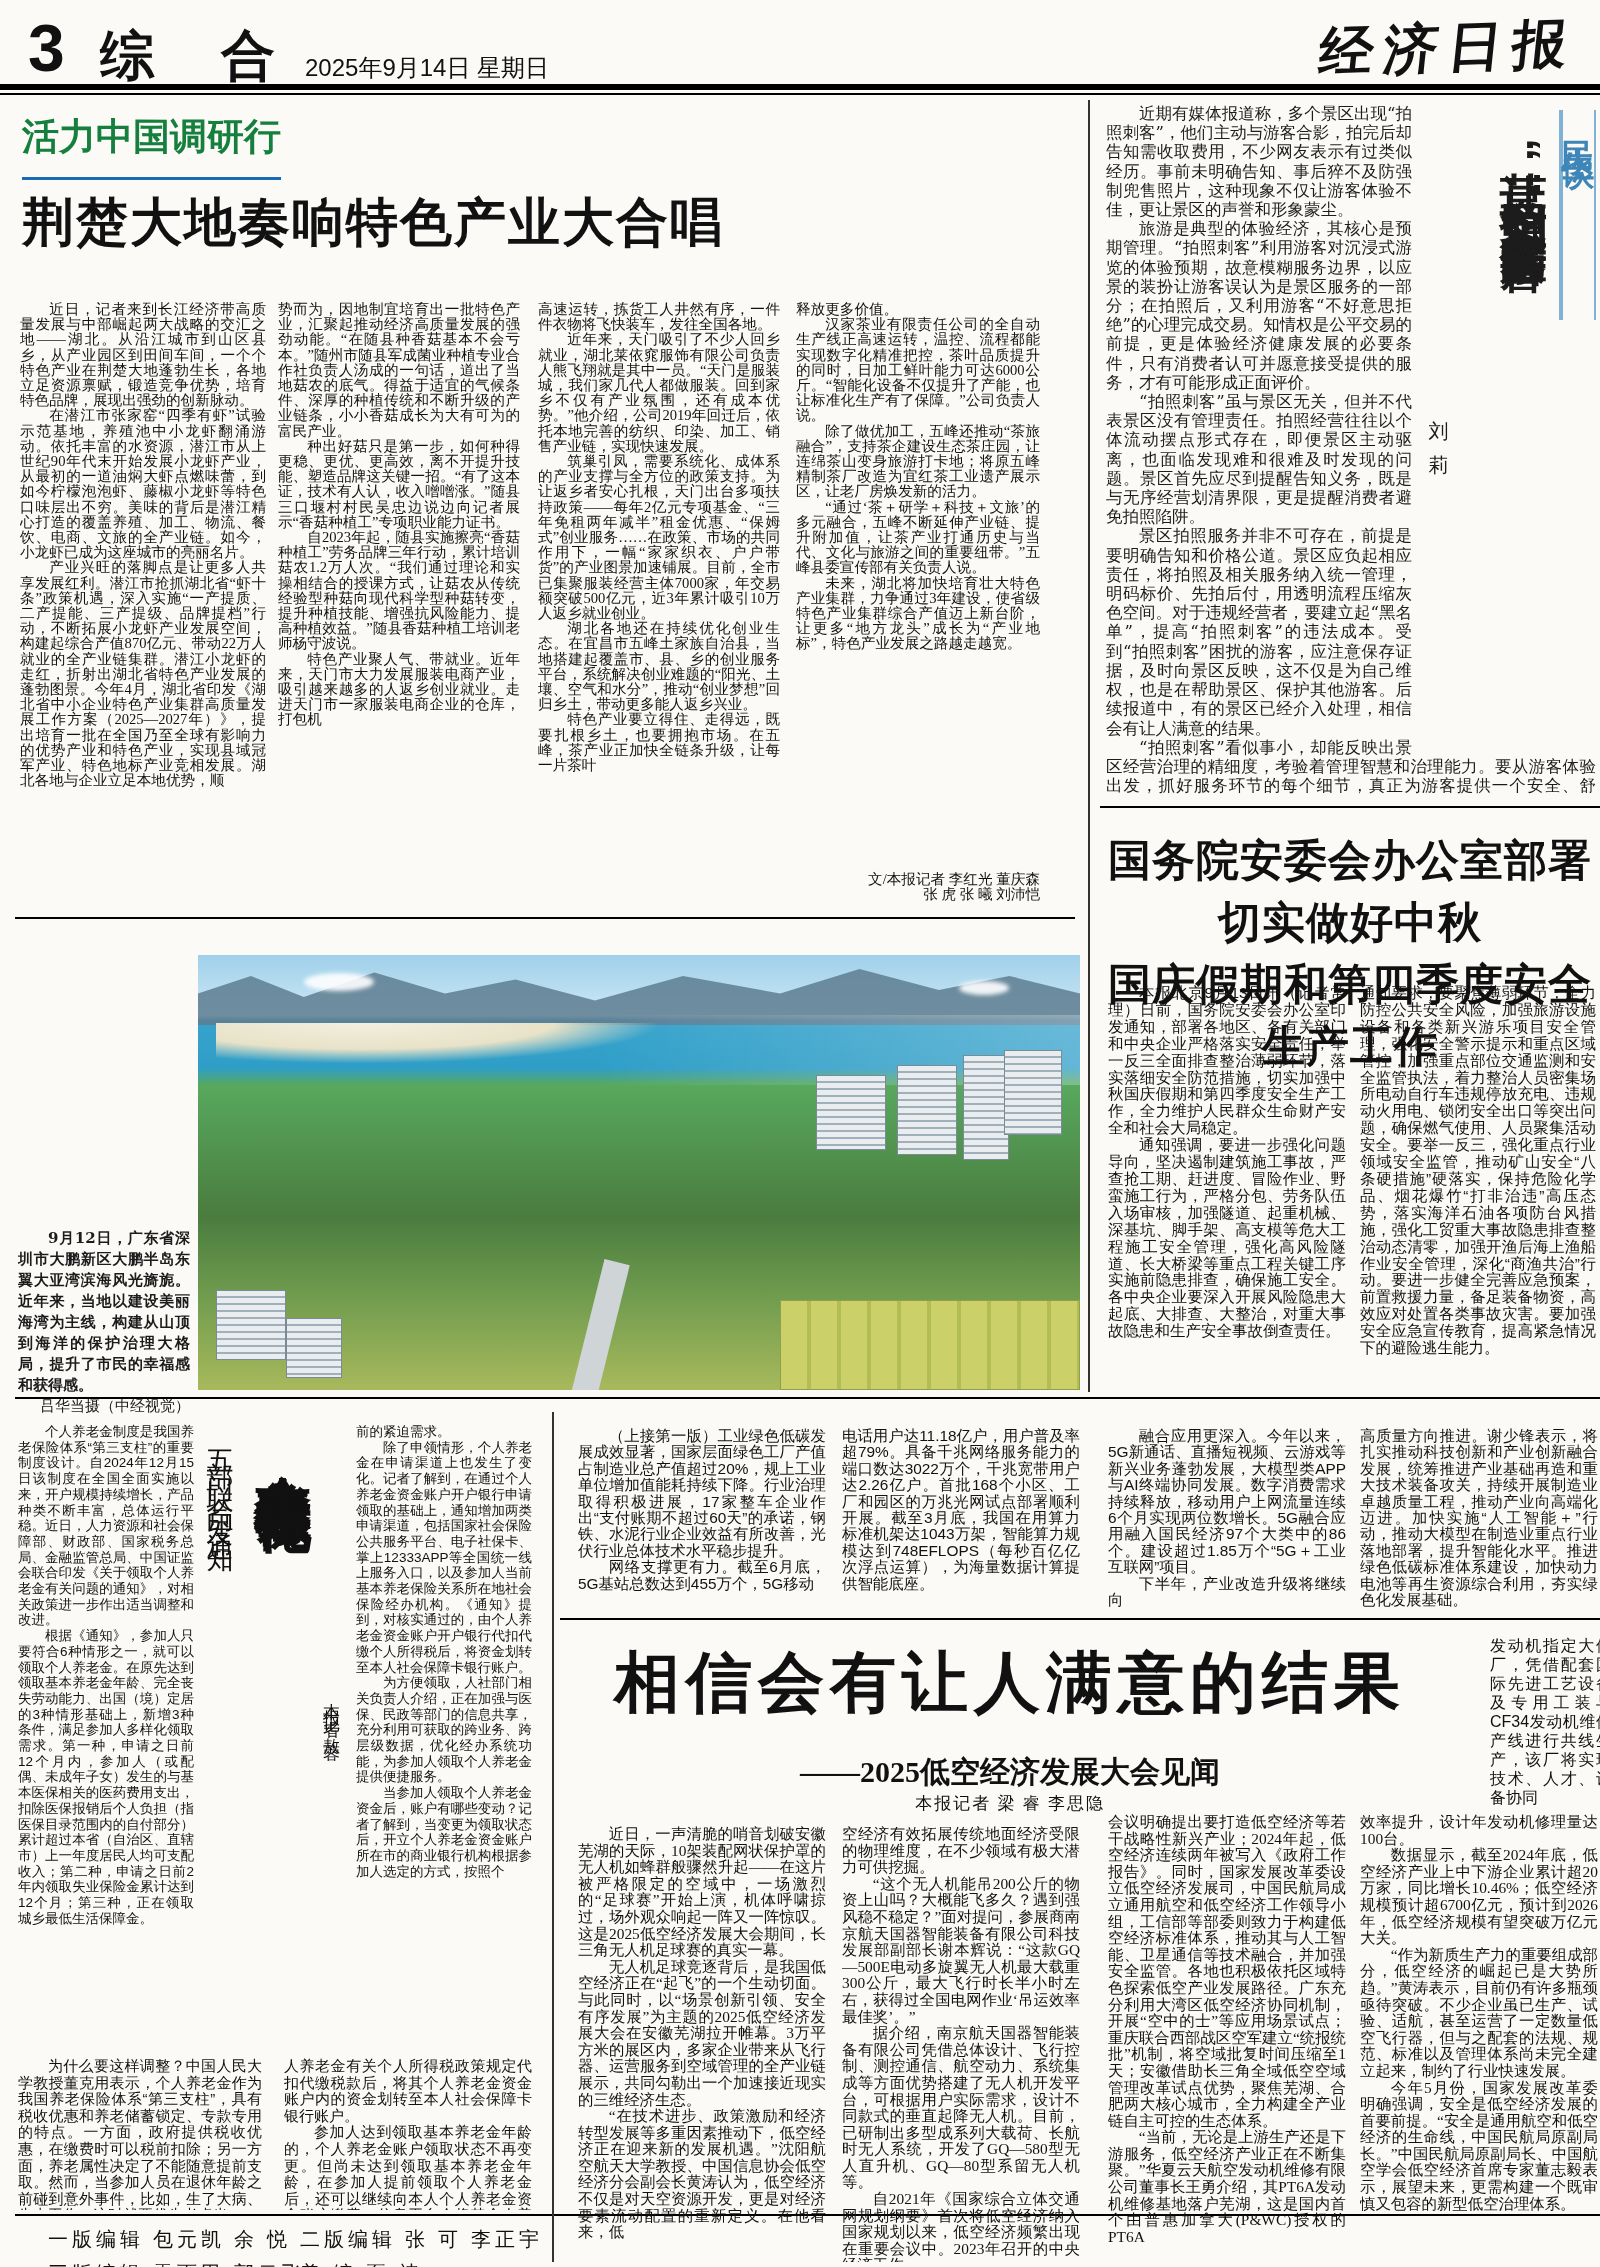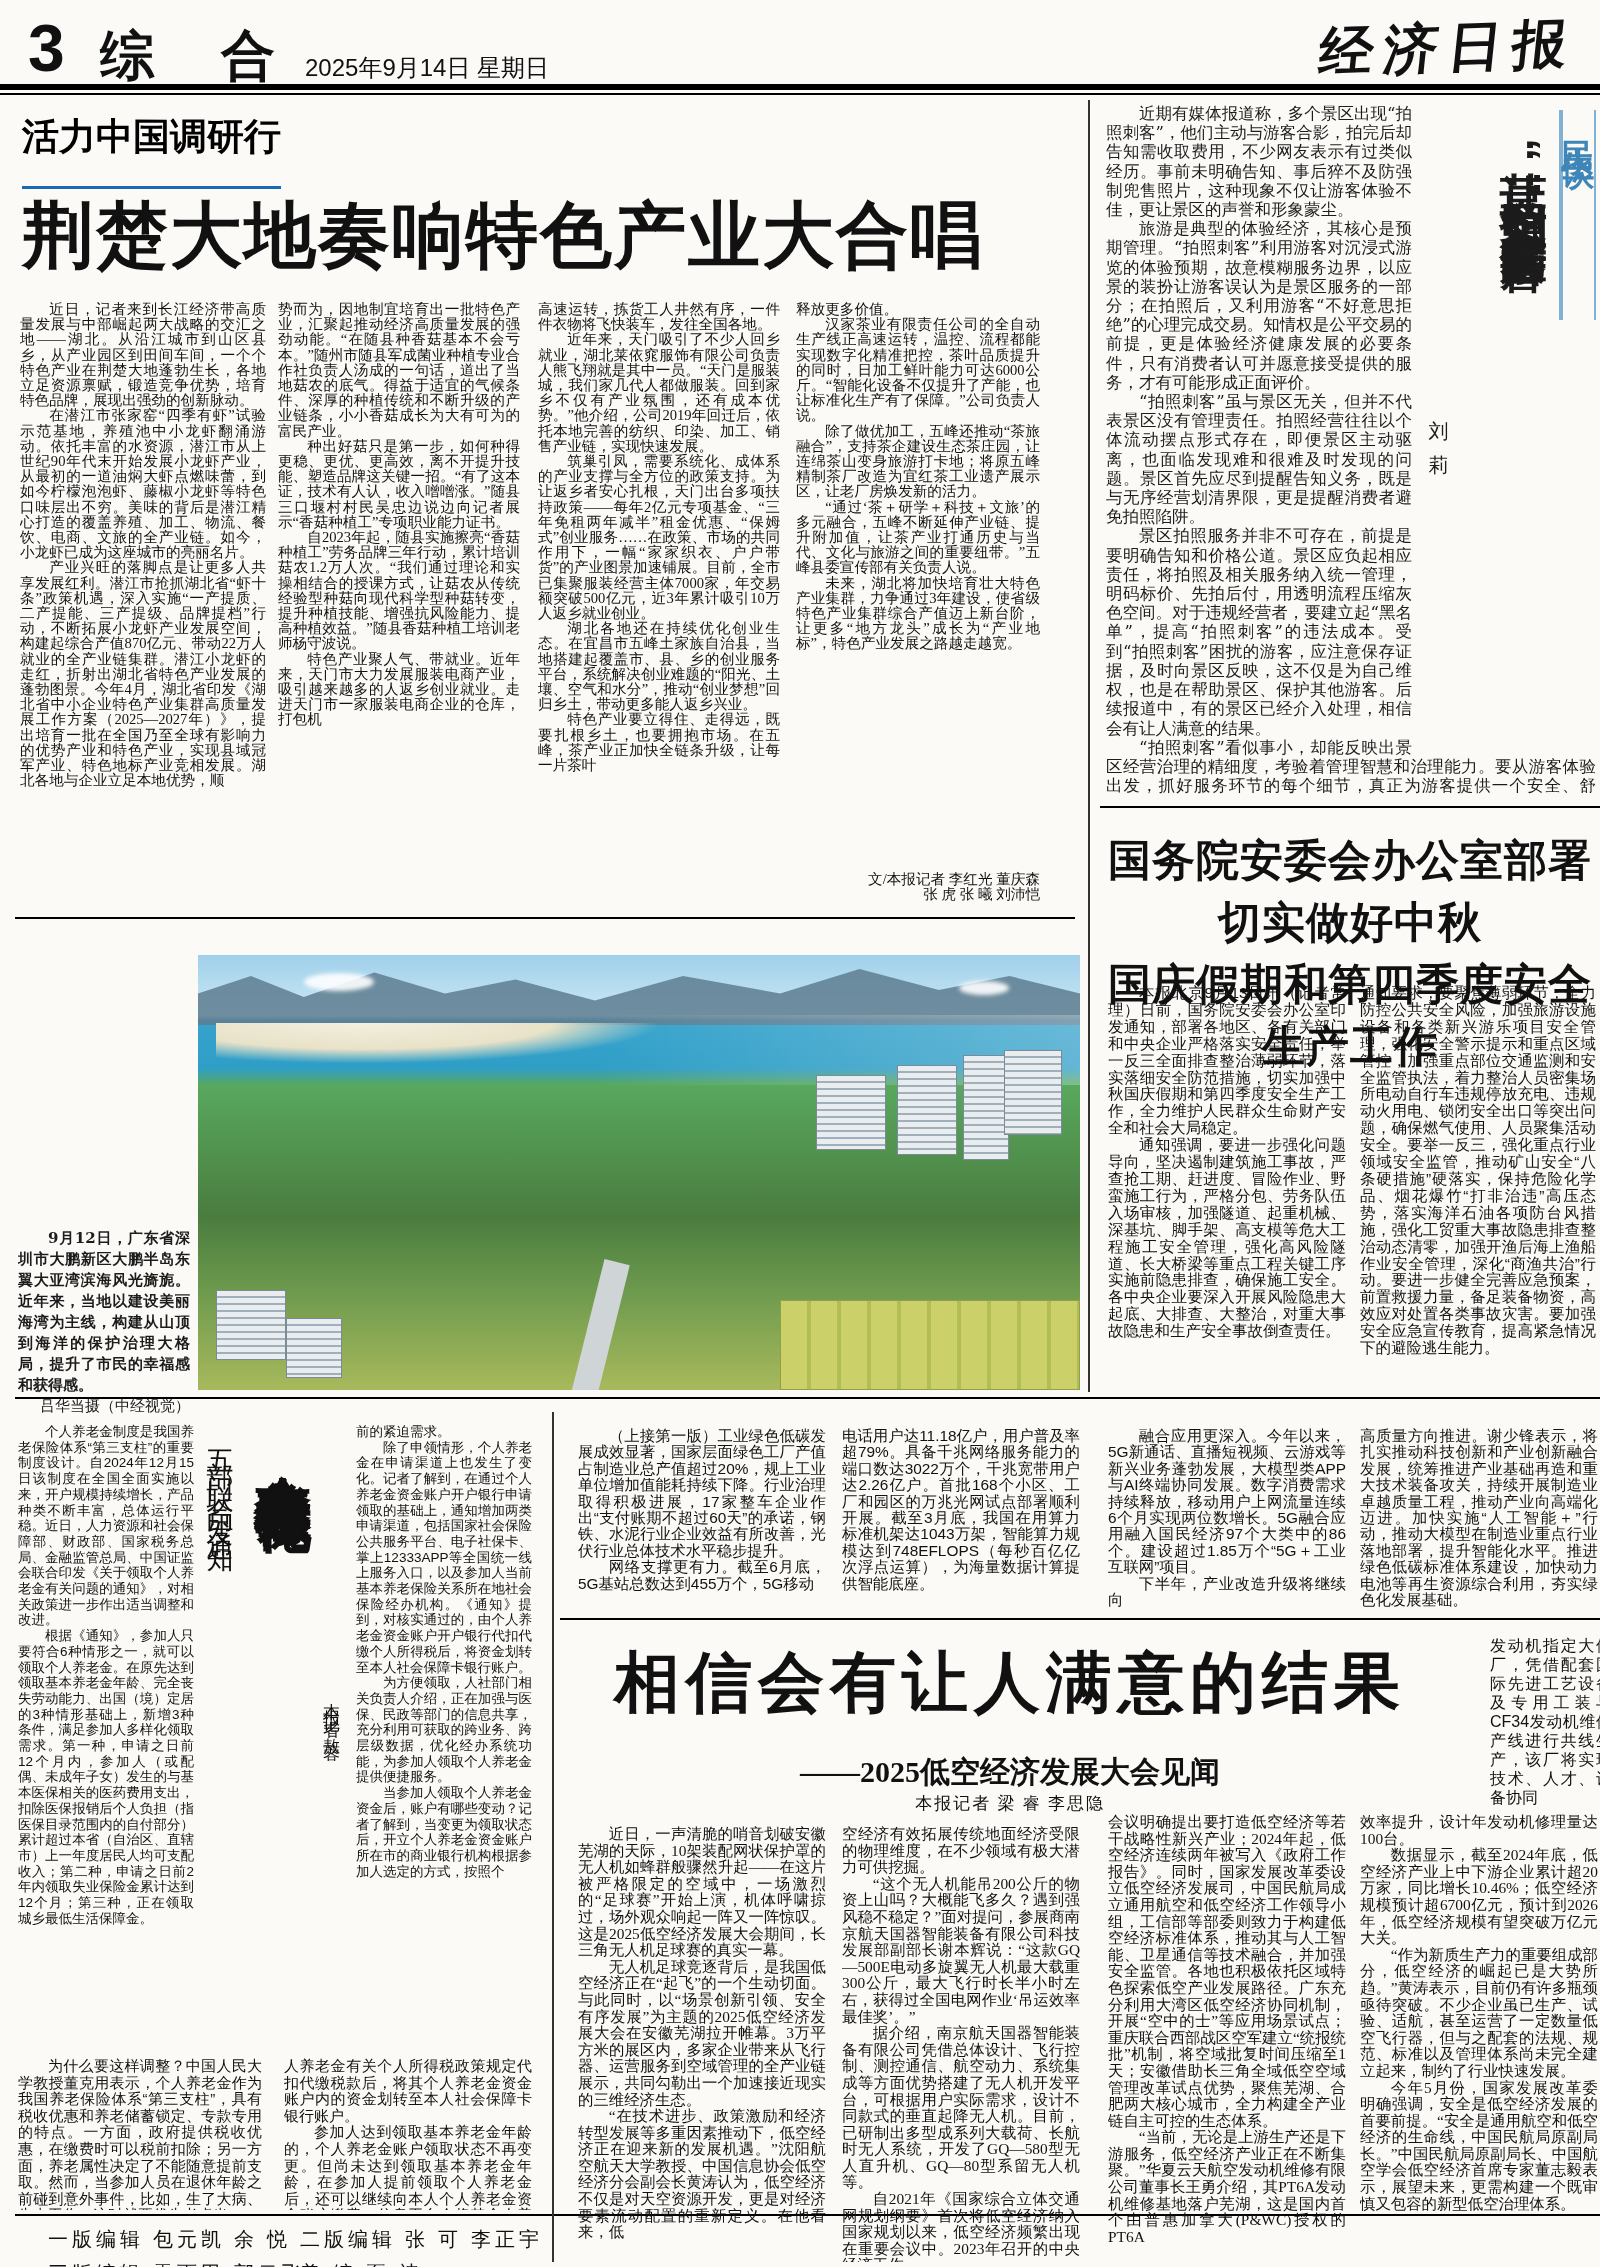--- a/index.html
+++ b/index.html
@@ -16,22 +16,22 @@
   .header-rule-thin  { height:2px; background:#000; }
 
   
   .col { text-align:justify; overflow:hidden; }
   .col p { text-indent:2em; text-align:justify; }
   .col.cont p:first-child { text-indent:0; }
   .serif-txt { font-family:"Liberation Serif",serif; }
   .sans-txt  { font-family:"Liberation Sans",sans-serif; }
   .kai-txt   { font-family:"DejaVu Serif",serif; color:#1c1c1c; }
 
-  .kicker { color:#000000; font-weight:bold; font-size:37px; font-family:"DejaVu Serif",serif; border-bottom:3px solid #1a6ab8; padding-bottom:24px; }
-  .main-headline { font-family:"Liberation Sans",sans-serif; font-weight:900; font-size:72px; letter-spacing:2px; white-space:nowrap; }
+  .kicker { color:#15803d; font-weight:bold; font-size:37px; font-family:"DejaVu Serif",serif; border-bottom:3px solid #1a6ab8; padding-bottom:15px; }
+  .main-headline { font-family:"Liberation Sans",sans-serif; font-weight:900; font-size:52px; letter-spacing:2px; white-space:nowrap; }
   .main-col { font-size:14.6px; line-height:15.2px; }
   .byline-right { text-align:right; text-indent:0 !important; }
 
   .divider { background:#000; }
 
   
   .ms-article { font-size:16.5px; line-height:19.2px; }
   .ms-side { float:right; width:170px; height:642px; position:relative; margin-left:14px; }
   .ms-title { position:absolute; right:62px; top:30px; height:600px; writing-mode:vertical-rl; font-size:47px; font-weight:900; font-family:"Liberation Sans",sans-serif; letter-spacing:2px; }
   .ms-label { position:absolute; right:0; top:6px; height:210px; writing-mode:vertical-rl; font-size:33px; color:#3e86b8; font-weight:bold; border-left:4px solid #7fb2d4; border-right:2px solid #7fb2d4; padding:4px 6px; letter-spacing:8px; }

